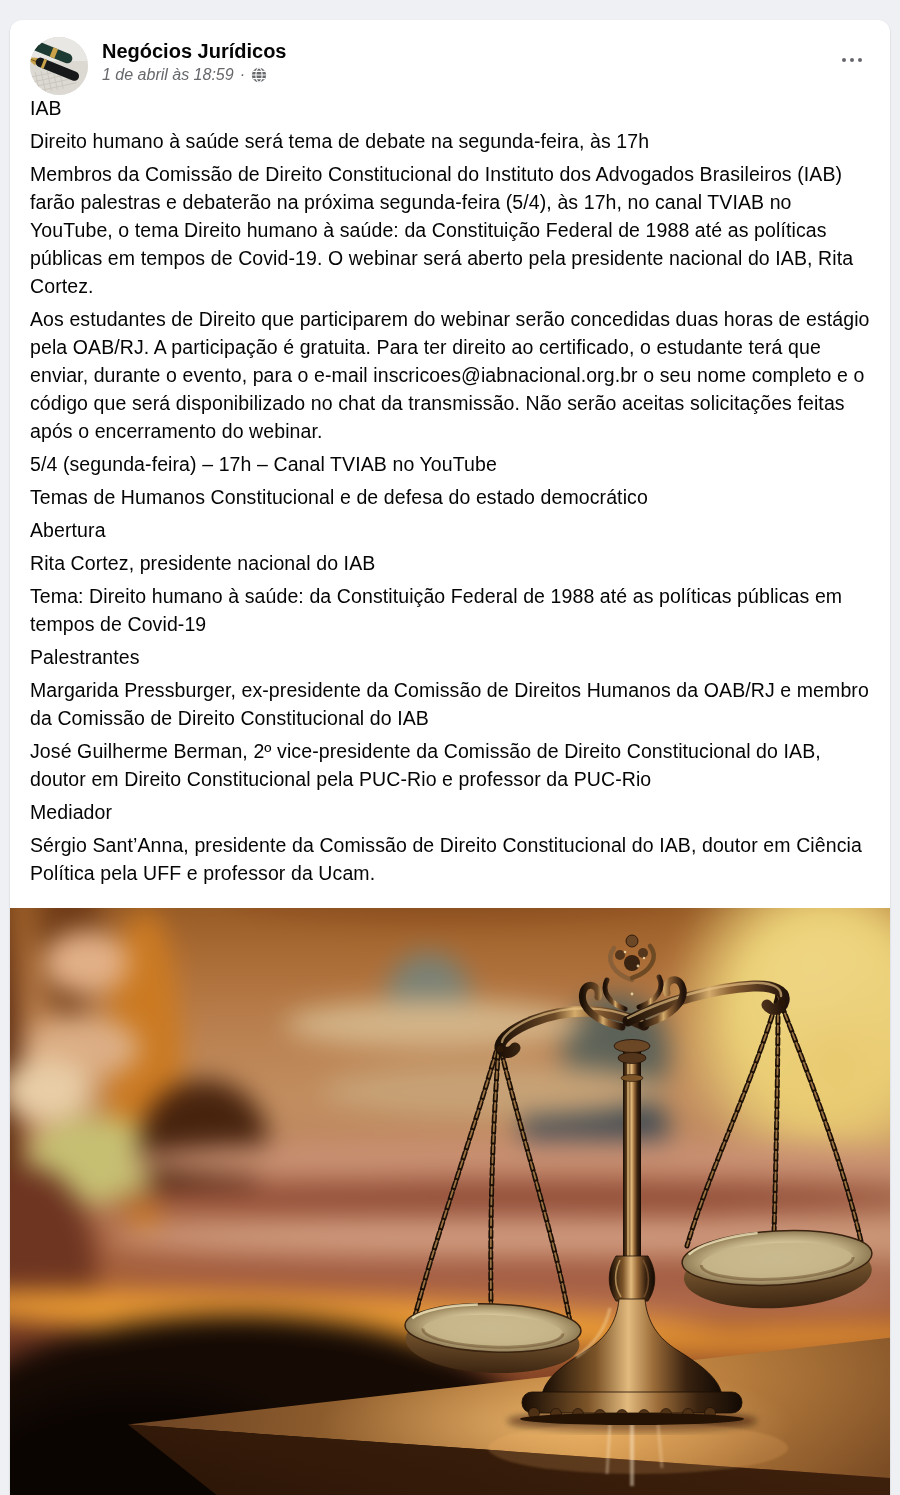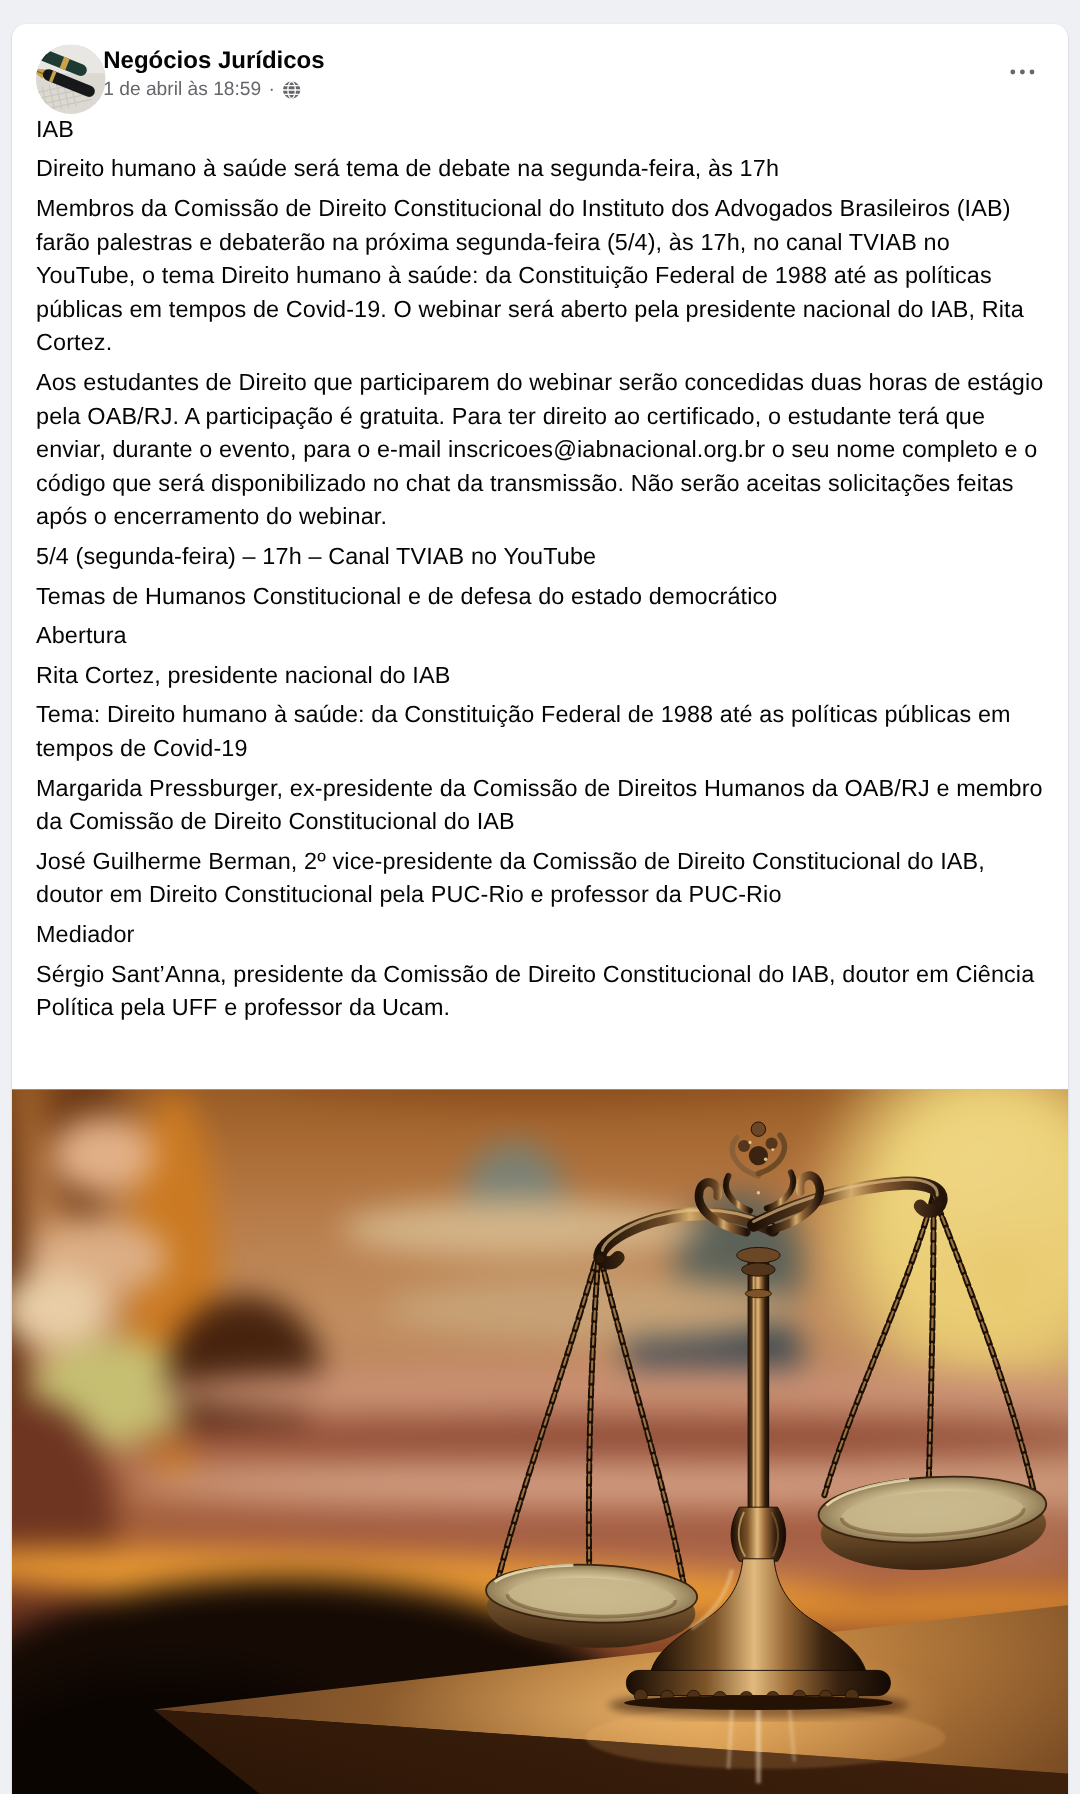--- a/index.html
+++ b/index.html
@@ -4,23 +4,23 @@
 <style>
   html,body{margin:0;padding:0;width:900px;height:1495px;overflow:hidden;
     background:#eef0f4;font-family:"Liberation Sans","DejaVu Sans",sans-serif;}
   .card{position:absolute;left:10px;top:20px;width:880px;height:1475px;background:#fff;
     border-radius:12px 12px 0 0;box-shadow:0 1px 2px rgba(0,0,0,.18);overflow:hidden;}
   
   .hdr{position:relative;height:74px;}
   .avatar{position:absolute;left:20px;top:17px;width:58px;height:58px;border-radius:50%;
     overflow:hidden;cursor:pointer;box-shadow:inset 0 0 0 1px rgba(0,0,0,.08);}
   .avatar svg{display:block;}
-  .hmeta{position:absolute;left:76px;top:19px;}
+  .hmeta{position:absolute;left:92px;top:19px;}
   .author{font-size:20px;font-weight:700;color:#050505;line-height:24px;cursor:pointer;}
-  .sub{display:flex;align-items:center;gap:5px;margin-top:3px;font-size:16px;color:#65676b;cursor:pointer;}
+  .sub{display:flex;align-items:center;gap:5px;margin-top:3px;font-size:16px;color:#65676b;cursor:pointer;font-style:italic;}
   .sub .dot{margin:0 1px;}
   .menu{position:absolute;right:20px;top:22px;width:36px;height:36px;border-radius:50%;
     display:flex;align-items:center;justify-content:center;gap:3.5px;cursor:pointer;background:transparent;border:0;}
   .menu i{width:4.6px;height:4.6px;border-radius:50%;background:#65676b;display:block;}
   
   .text{position:absolute;top:74px;left:0;right:0;padding:0 20px;font-size:19.5px;
     line-height:28px;color:#050505;letter-spacing:.1px;}
   .text p{margin:0 0 5px 0;}
   
   .photo{position:absolute;left:0;top:888px;width:880px;height:587px;overflow:hidden;
@@ -95,20 +95,21 @@
   <div class="text">
       <p>IAB</p>
       <p>Direito humano à saúde será tema de debate na segunda-feira, às 17h</p>
       <p>Membros da Comissão de Direito Constitucional do Instituto dos Advogados Brasileiros (IAB) farão palestras e debaterão na próxima segunda-feira (5/4), às 17h, no canal TVIAB no YouTube, o tema Direito humano à saúde: da Constituição Federal de 1988 até as políticas públicas em tempos de Covid-19. O webinar será aberto pela presidente nacional do IAB, Rita Cortez.</p>
       <p>Aos estudantes de Direito que participarem do webinar serão concedidas duas horas de estágio pela OAB/RJ. A participação é gratuita. Para ter direito ao certificado, o estudante terá que enviar, durante o evento, para o e-mail inscricoes@iabnacional.org.br o seu nome completo e o código que será disponibilizado no chat da transmissão. Não serão aceitas solicitações feitas após o encerramento do webinar.</p>
       <p>5/4 (segunda-feira) – 17h – Canal TVIAB no YouTube</p>
       <p>Temas de Humanos Constitucional e de defesa do estado democrático</p>
       <p>Abertura</p>
       <p>Rita Cortez, presidente nacional do IAB</p>
       <p>Tema: Direito humano à saúde: da Constituição Federal de 1988 até as políticas públicas em tempos de Covid-19</p>
+      <p>Palestrantes</p>
       <p>Margarida Pressburger, ex-presidente da Comissão de Direitos Humanos da OAB/RJ e membro da Comissão de Direito Constitucional do IAB</p>
       <p>José Guilherme Berman, 2º vice-presidente da Comissão de Direito Constitucional do IAB, doutor em Direito Constitucional pela PUC-Rio e professor da PUC-Rio</p>
       <p>Mediador</p>
       <p>Sérgio Sant’Anna, presidente da Comissão de Direito Constitucional do IAB, doutor em Ciência Política pela UFF e professor da Ucam.</p>
     </div>
 
   <div class="photo">
     <div class="bg">
       <div class="fill"></div>
       <div class="b" style="left:640px;top:-50px;width:300px;height:330px;background:radial-gradient(closest-side,#f4e098,#ecd178 55%,rgba(236,209,120,0));"></div>

